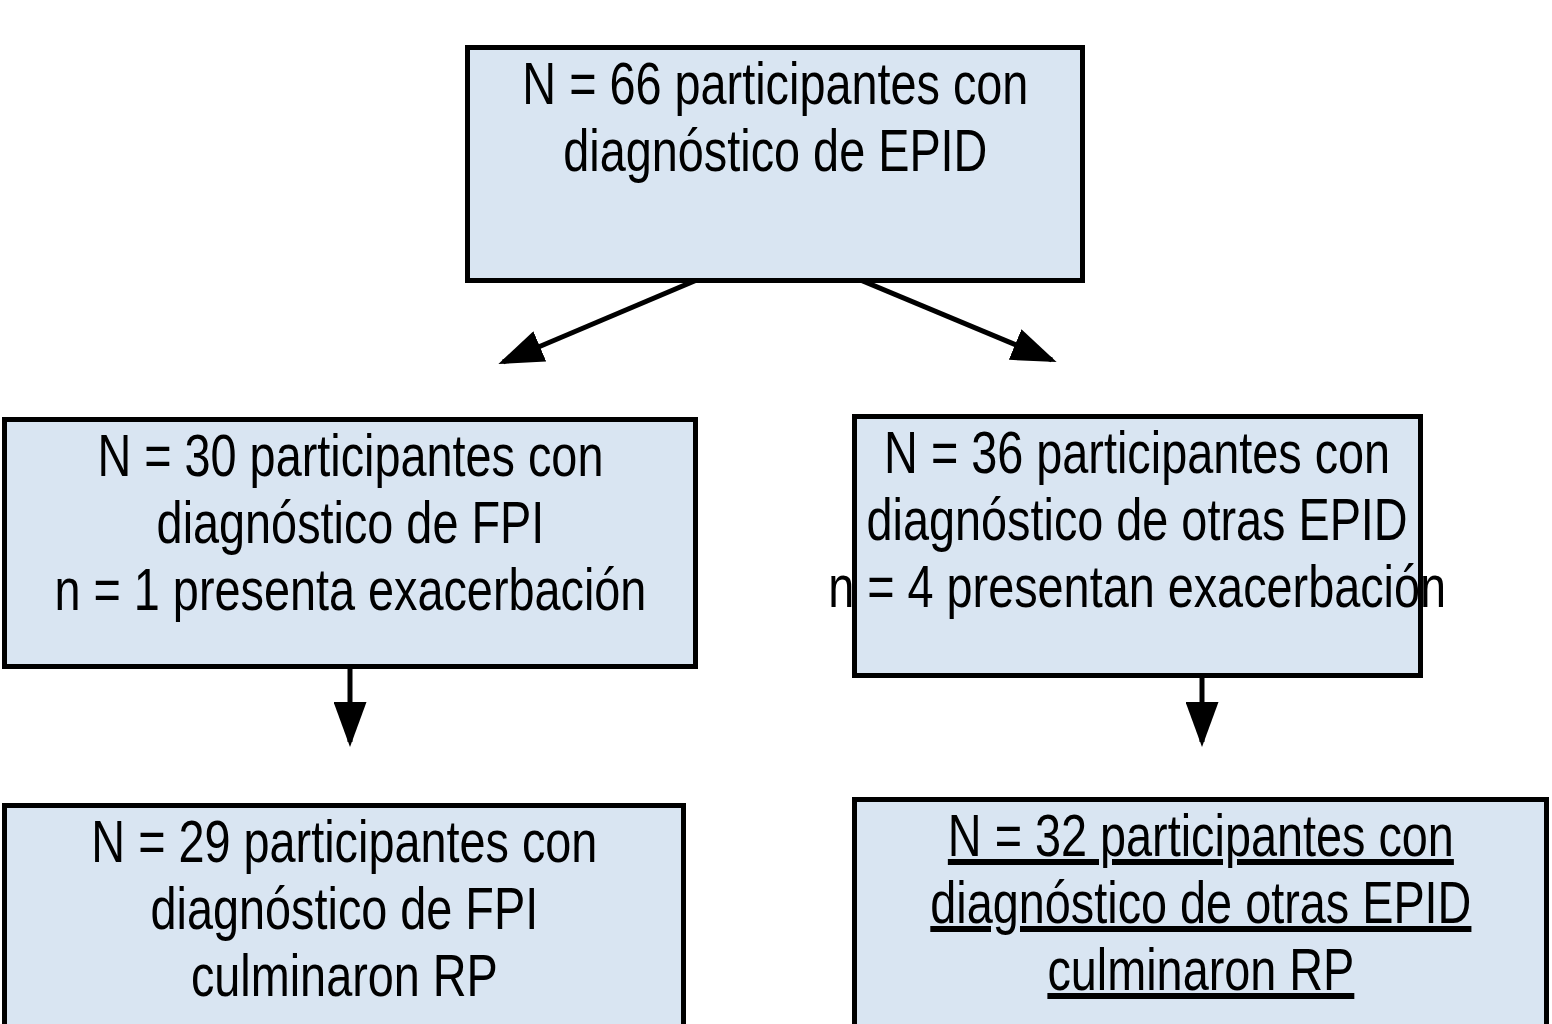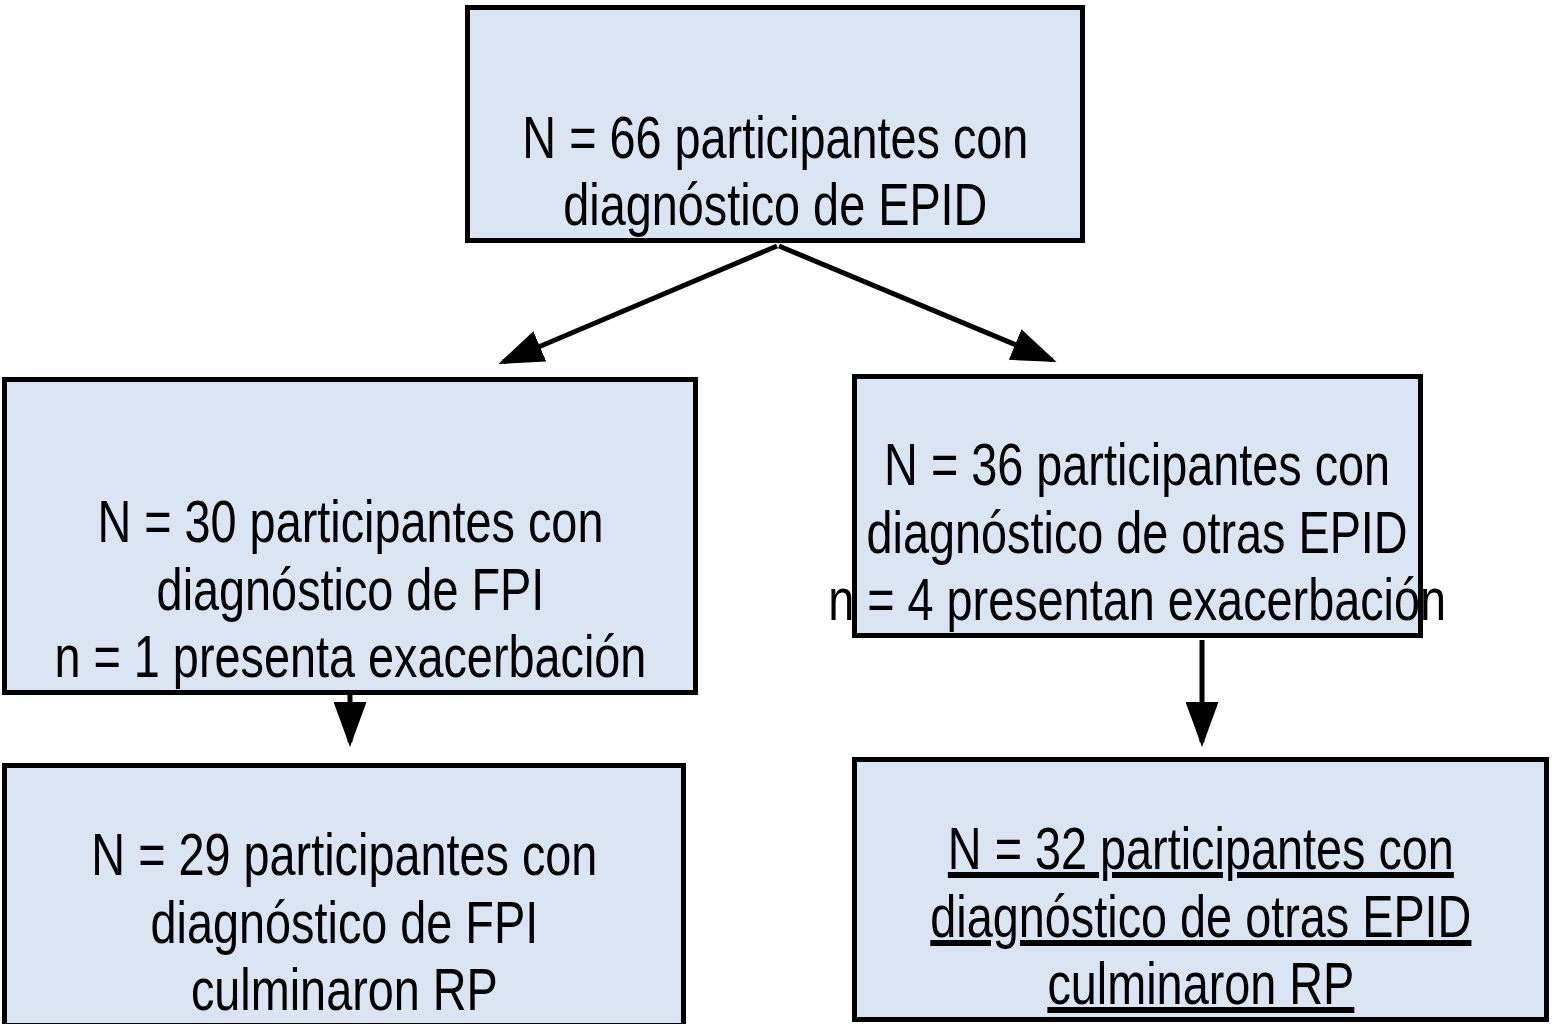--- a/index.html
+++ b/index.html
@@ -22,34 +22,35 @@
     width: 1552px;
     height: 1024px;
     pointer-events: none;
   }
   .node {
     position: absolute;
     box-sizing: border-box;
     background: #d9e5f2;
     border: 5px solid #000000;
     display: flex;
-    align-items: flex-end;
+    align-items: flex-start;
     justify-content: center;
     text-align: center;
+    margin-top: 40px;
   }
   .node .lines {
     transform: scaleX(0.78);
     transform-origin: 50% 50%;
     font-size: 60px;
     line-height: 1.12;
     color: #000000;
     white-space: nowrap;
   }
   .node-root       { left: 465px; top:   5px; width: 620px; height: 238px; }
-  .node-fpi        { left:   2px; top: 377px; width: 696px; height: 318px; }
+  .node-fpi        { left:   2px; top: 377px; width: 696px; height: 252px; }
   .node-otras      { left: 852px; top: 374px; width: 571px; height: 264px; }
   .node-fpi-fin    { left:   2px; top: 763px; width: 684px; height: 265px; }
   .node-otras-fin  { left: 852px; top: 757px; width: 697px; height: 265px; text-decoration: underline; }
 </style>
 </head>
 <body>
 
 <div class="canvas">
 
   <svg class="edges" viewBox="0 0 1552 1024" xmlns="http://www.w3.org/2000/svg">

